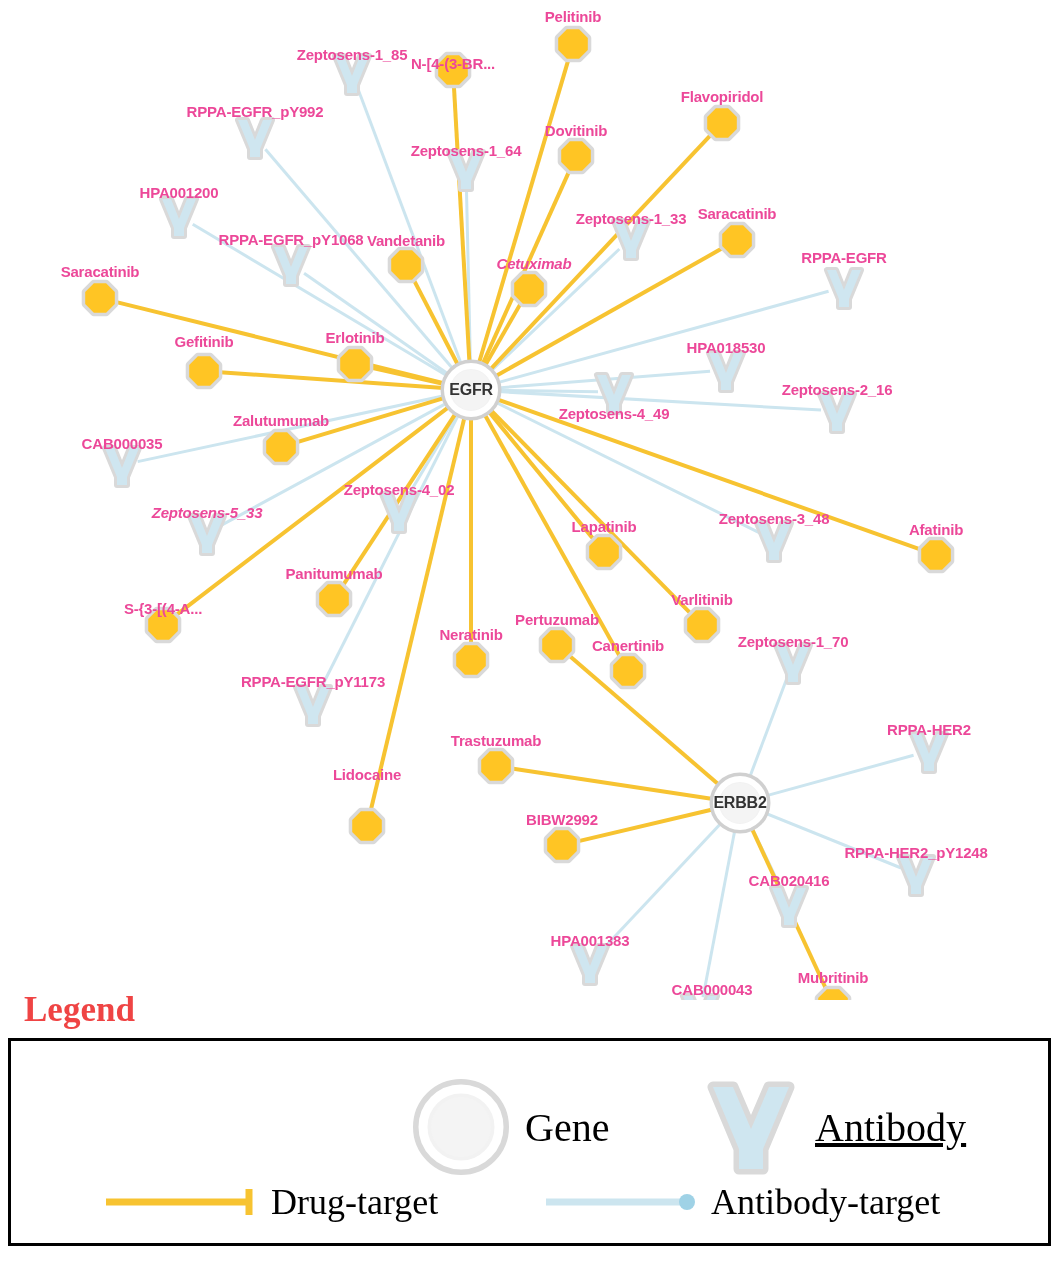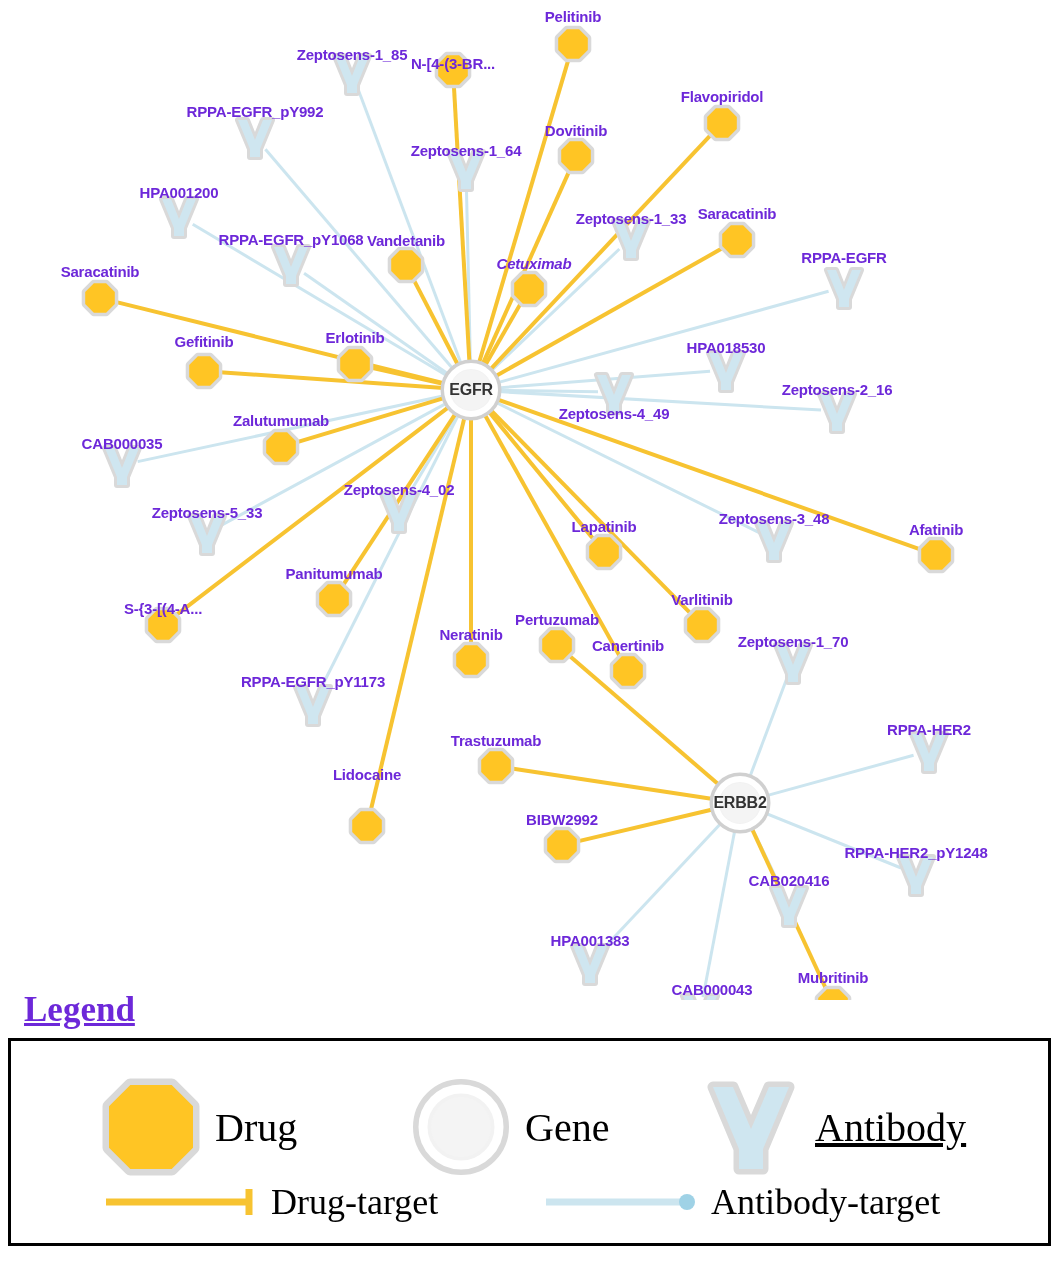--- a/index.html
+++ b/index.html
@@ -19,42 +19,41 @@
     left: 0;
     top: 0;
     width: 1059px;
     height: 1000px;
   }
   .node-label {
     position: absolute;
     font-family: "Liberation Sans", sans-serif;
     font-weight: bold;
     font-size: 15px;
-    color: #6d28d9;
+    color: #ec4899;
     white-space: nowrap;
     transform: translate(-50%, -50%);
     letter-spacing: -0.2px;
   }
   .gene-label {
     font-size: 16px;
     color: #333333;
   }
   .legend-wrap {
     position: absolute;
     left: 8px;
     top: 990px;
     width: 1043px;
   }
   .legend-title {
     font-family: "Liberation Serif", serif;
     font-size: 35px;
     font-weight: bold;
-    color: #6d28d9;
+    color: #ef4444;
     margin: 0 0 8px 16px;
-    text-decoration: underline;
   }
   .legend-box {
     border: 3px solid #000000;
     background: #ffffff;
     height: 208px;
     position: relative;
     box-sizing: border-box;
   }
   .legend-row-items {
     position: absolute;
@@ -360,21 +359,21 @@
       <div class="node-label" style="left: 466px; top: 150px;">Zeptosens-1_64</div>
       <div class="node-label" style="left: 179px; top: 192px;">HPA001200</div>
       <div class="node-label" style="left: 631px; top: 218px;">Zeptosens-1_33</div>
       <div class="node-label" style="left: 291px; top: 239px;">RPPA-EGFR_pY1068</div>
       <div class="node-label" style="left: 844px; top: 257px;">RPPA-EGFR</div>
       <div class="node-label" style="left: 726px; top: 347px;">HPA018530</div>
       <div class="node-label" style="left: 614px; top: 369px; margin-top: 44px;">Zeptosens-4_49</div>
       <div class="node-label" style="left: 837px; top: 389px;">Zeptosens-2_16</div>
       <div class="node-label" style="left: 122px; top: 443px;">CAB000035</div>
       <div class="node-label" style="left: 399px; top: 489px;">Zeptosens-4_02</div>
-      <div class="node-label" style="left: 207px; top: 512px;">Zeptosens-5_33</div>
+      <div class="node-label" style="left: 207px; top: 512px; font-style: italic;">Zeptosens-5_33</div>
       <div class="node-label" style="left: 774px; top: 518px;">Zeptosens-3_48</div>
       <div class="node-label" style="left: 793px; top: 641px;">Zeptosens-1_70</div>
       <div class="node-label" style="left: 313px; top: 681px;">RPPA-EGFR_pY1173</div>
       <div class="node-label" style="left: 929px; top: 729px;">RPPA-HER2</div>
       <div class="node-label" style="left: 916px; top: 852px;">RPPA-HER2_pY1248</div>
       <div class="node-label" style="left: 789px; top: 880px;">CAB020416</div>
       <div class="node-label" style="left: 590px; top: 940px;">HPA001383</div>
       <div class="node-label" style="left: 700px; top: 989px; margin-left: 12px;">CAB000043</div>
       <div class="node-label" style="left: 573px; top: 16px;">Pelitinib</div>
       <div class="node-label" style="left: 453px; top: 43px; margin-top: 20px;">N-[4-(3-BR...</div>
@@ -402,27 +401,20 @@
       <div class="node-label gene-label" style="left: 471px; top: 390px;">EGFR</div>
       <div class="node-label gene-label" style="left: 740px; top: 803px;">ERBB2</div>
     </div>
 </div>
 
 <div class="legend-wrap">
   <div class="legend-title">Legend</div>
   <div class="legend-box">
     <div class="legend-row-items">
 
-      <div class="legend-item" style="left:90px; top:18px;">
-        <svg width="100" height="100" viewBox="0 0 100 100">
-          <polygon points="29.3,8 70.7,8 92,29.3 92,70.7 70.7,92 29.3,92 8,70.7 8,29.3" fill="#FFC524" stroke="#D9D9D9" stroke-width="13" stroke-linejoin="round"></polygon>
-          <polygon points="29.3,8 70.7,8 92,29.3 92,70.7 70.7,92 29.3,92 8,70.7 8,29.3" fill="#FFC524"></polygon>
-        </svg>
-        <span class="lbl">Drug</span>
-      </div>
 
       <div class="legend-item" style="left:400px; top:18px;">
         <svg width="100" height="100" viewBox="0 0 100 100">
           <circle cx="50" cy="50" r="42" fill="#F2F2F2" stroke="#D9D9D9" stroke-width="12"></circle>
           <circle cx="50" cy="50" r="38" fill="none" stroke="#FFFFFF" stroke-width="9"></circle>
           <circle cx="50" cy="50" r="30" fill="#F4F4F4"></circle>
         </svg>
         <span class="lbl">Gene</span>
       </div>
 

